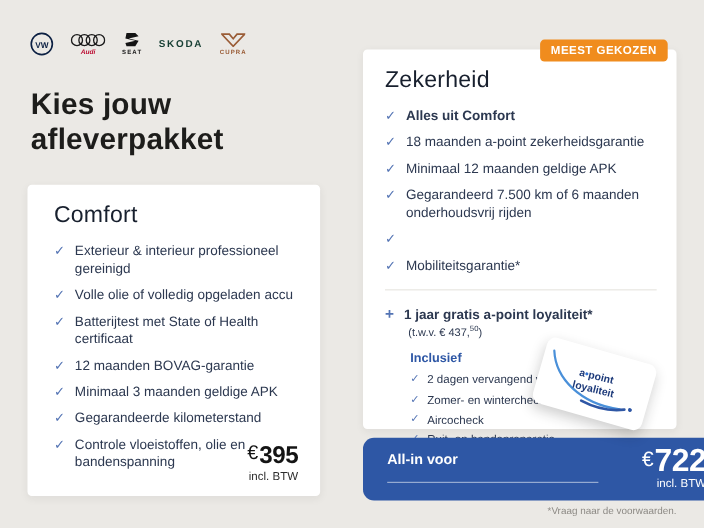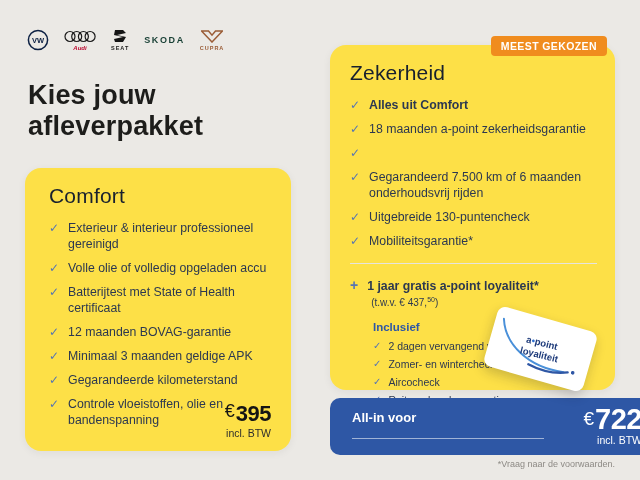--- a/index.html
+++ b/index.html
@@ -15,21 +15,21 @@
   .logo .wordmark{font-size:5.5px;font-weight:700;letter-spacing:1px;color:#222;}
   .logo.audi .wordmark{color:#bb0a30;font-style:italic;letter-spacing:0;font-size:6px;}
   .logo.cupra .wordmark{color:#9a5c36;}
   .skoda-word{font-size:9px;font-weight:800;letter-spacing:1.6px;color:#173f34;}
   
   .page-title{
     position:absolute;left:28px;top:80px;width:235px;margin:0;
     font-size:27px;line-height:1.15;font-weight:600;color:#1d1d1b;letter-spacing:.2px;
   }
   
-  .card{position:absolute;background:#fde047;border-radius:16px;
+  .card{position:absolute;background:#ffffff;border-radius:4px;
         box-shadow:0 2px 8px rgba(40,40,40,.06);box-sizing:border-box;}
   .card-title{margin:0;font-size:21px;font-weight:400;color:#18202e;letter-spacing:.2px;}
   ul.checklist{list-style:none;margin:13px 0 0;padding:0;}
   ul.checklist li{display:flex;gap:9px;margin-bottom:8px;font-size:12.3px;line-height:1.3;color:#2c3850;}
   .chk{color:#5474b4;font-size:12px;flex:0 0 auto;line-height:1.3;}
   
   .card.comfort{left:25px;top:168px;width:266px;height:283px;padding:16px 20px 24px 24px;}
   .price{position:absolute;right:20px;bottom:12px;text-align:right;color:#141414;}
   .price .cur{font-size:18px;font-weight:500;vertical-align:4px;margin-right:1px;}
   .price .amt{font-size:22px;font-weight:700;letter-spacing:-.5px;}
@@ -158,28 +158,28 @@
     <li class="bold">
       <span class="chk">✓</span>
       <span>Alles uit Comfort</span>
       </li>
     <li>
       <span class="chk">✓</span>
       <span>18 maanden a-point zekerheidsgarantie</span>
       </li>
     <li>
       <span class="chk">✓</span>
+      <span>Minimaal 12 maanden geldige APK</span>
       </li>
     <li>
       <span class="chk">✓</span>
       <span>Gegarandeerd 7.500 km of 6 maanden onderhoudsvrij rijden</span>
       </li>
     <li>
       <span class="chk">✓</span>
-      <span>Uitgebreide 130-puntencheck</span>
       </li>
     <li>
       <span class="chk">✓</span>
       <span>Mobiliteitsgarantie*</span>
       </li>
   </ul>
   <hr class="divider">
   <div class="bonus">
     <span class="plus">+</span>
     <span><span class="bonus-title">1 jaar gratis a-point loyaliteit*</span><span class="tww"><span>(t.w.v. € 437,</span><sup>50</sup><span>)</span></span></span>

